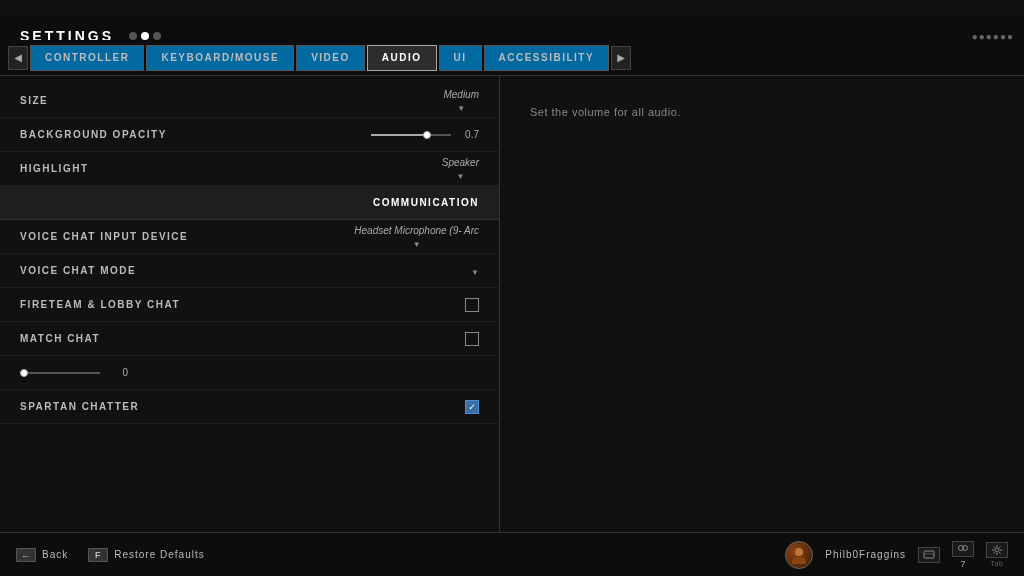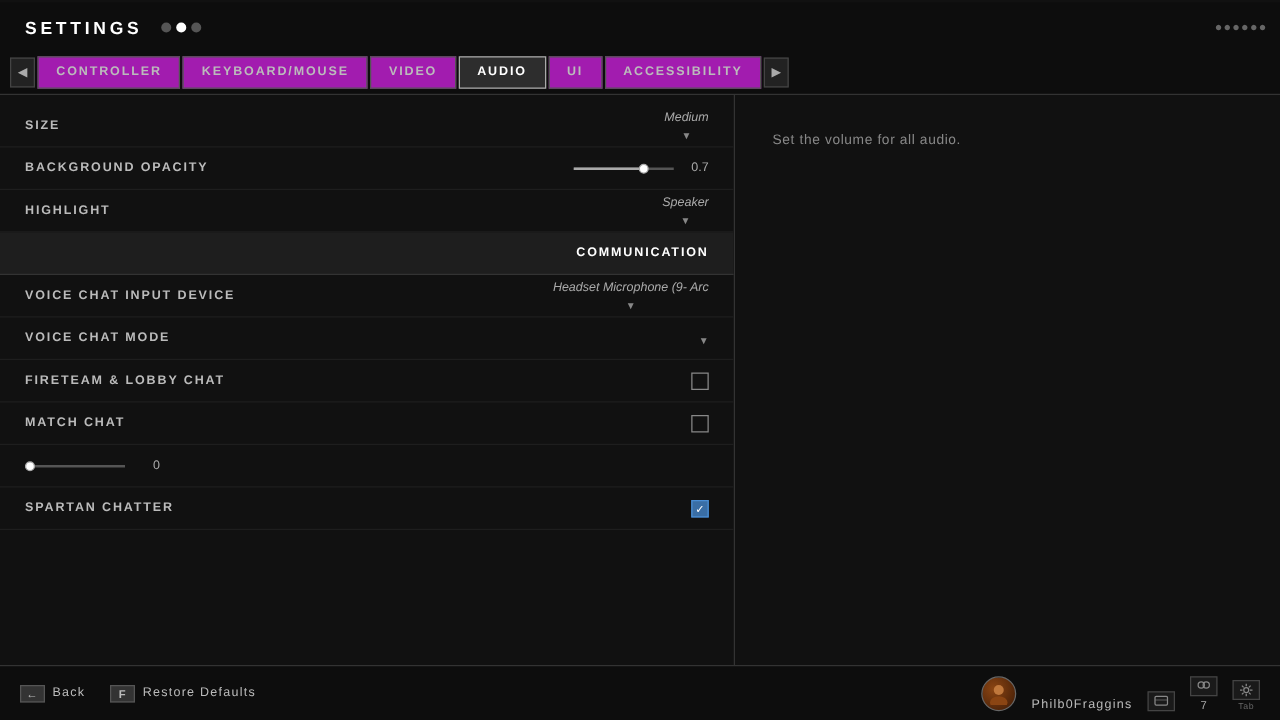--- a/index.html
+++ b/index.html
@@ -14,21 +14,21 @@
     }
     .settings-container {
       width: 100%;
       height: 100%;
       background: #111;
       position: relative;
     }
     
     .top-bar {
       position: absolute;
-      top: 2px; left: 0; right: 0;
+      top: 16px; left: 0; right: 0;
       height: 40px;
       background: #0d0d0d;
       display: flex;
       align-items: center;
       padding: 0 20px;
       border-bottom: 1px solid #333;
     }
     .settings-title {
       font-size: 14px;
       font-weight: bold;
@@ -77,21 +77,21 @@
       display: flex;
       align-items: center;
       justify-content: center;
       cursor: pointer;
       flex-shrink: 0;
     }
     .tab {
       height: 26px;
       padding: 0 14px;
       border: 1px solid #555;
-      background: #a21caf;
+      background: #0369a1;
       color: #bbb;
       font-size: 10px;
       font-weight: bold;
       letter-spacing: 1.5px;
       display: flex;
       align-items: center;
       cursor: pointer;
       text-transform: uppercase;
       white-space: nowrap;
     }
@@ -101,21 +101,21 @@
       color: #fff;
     }
     
     .main-content {
       position: absolute;
       top: 76px; left: 0; right: 0; bottom: 44px;
       display: flex;
     }
     
     .settings-panel {
-      width: 588px;
+      width: 500px;
       height: 100%;
       border-right: 1px solid #333;
       overflow-y: auto;
       padding: 8px 0;
       position: relative;
     }
     .settings-panel::-webkit-scrollbar {
       width: 6px;
     }
     .settings-panel::-webkit-scrollbar-track {
@@ -257,21 +257,21 @@
       font-size: 9px;
       color: #bbb;
       display: flex;
       align-items: center;
       justify-content: center;
       font-weight: bold;
     }
     
     .bottom-right {
       display: flex;
-      align-items: flex-end;
+      align-items: center;
       gap: 12px;
     }
     .player-avatar {
       width: 28px; height: 28px;
       border-radius: 50%;
       background: radial-gradient(circle at 35% 35%, #8b4513, #3d1a06);
       border: 1px solid #666;
       display: flex;
       align-items: center;
       justify-content: center;

